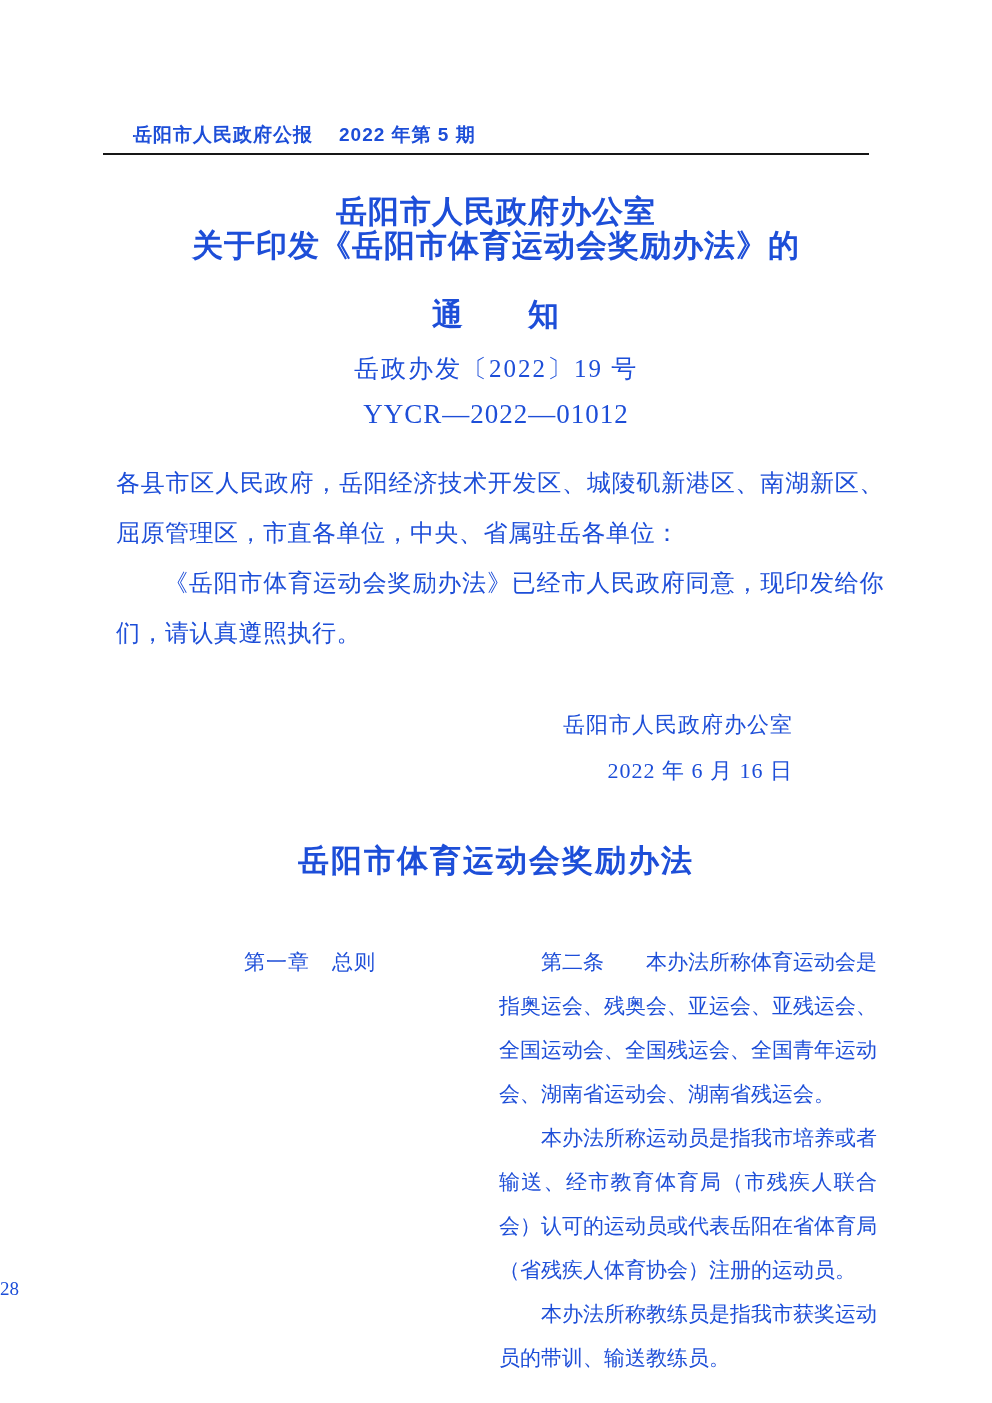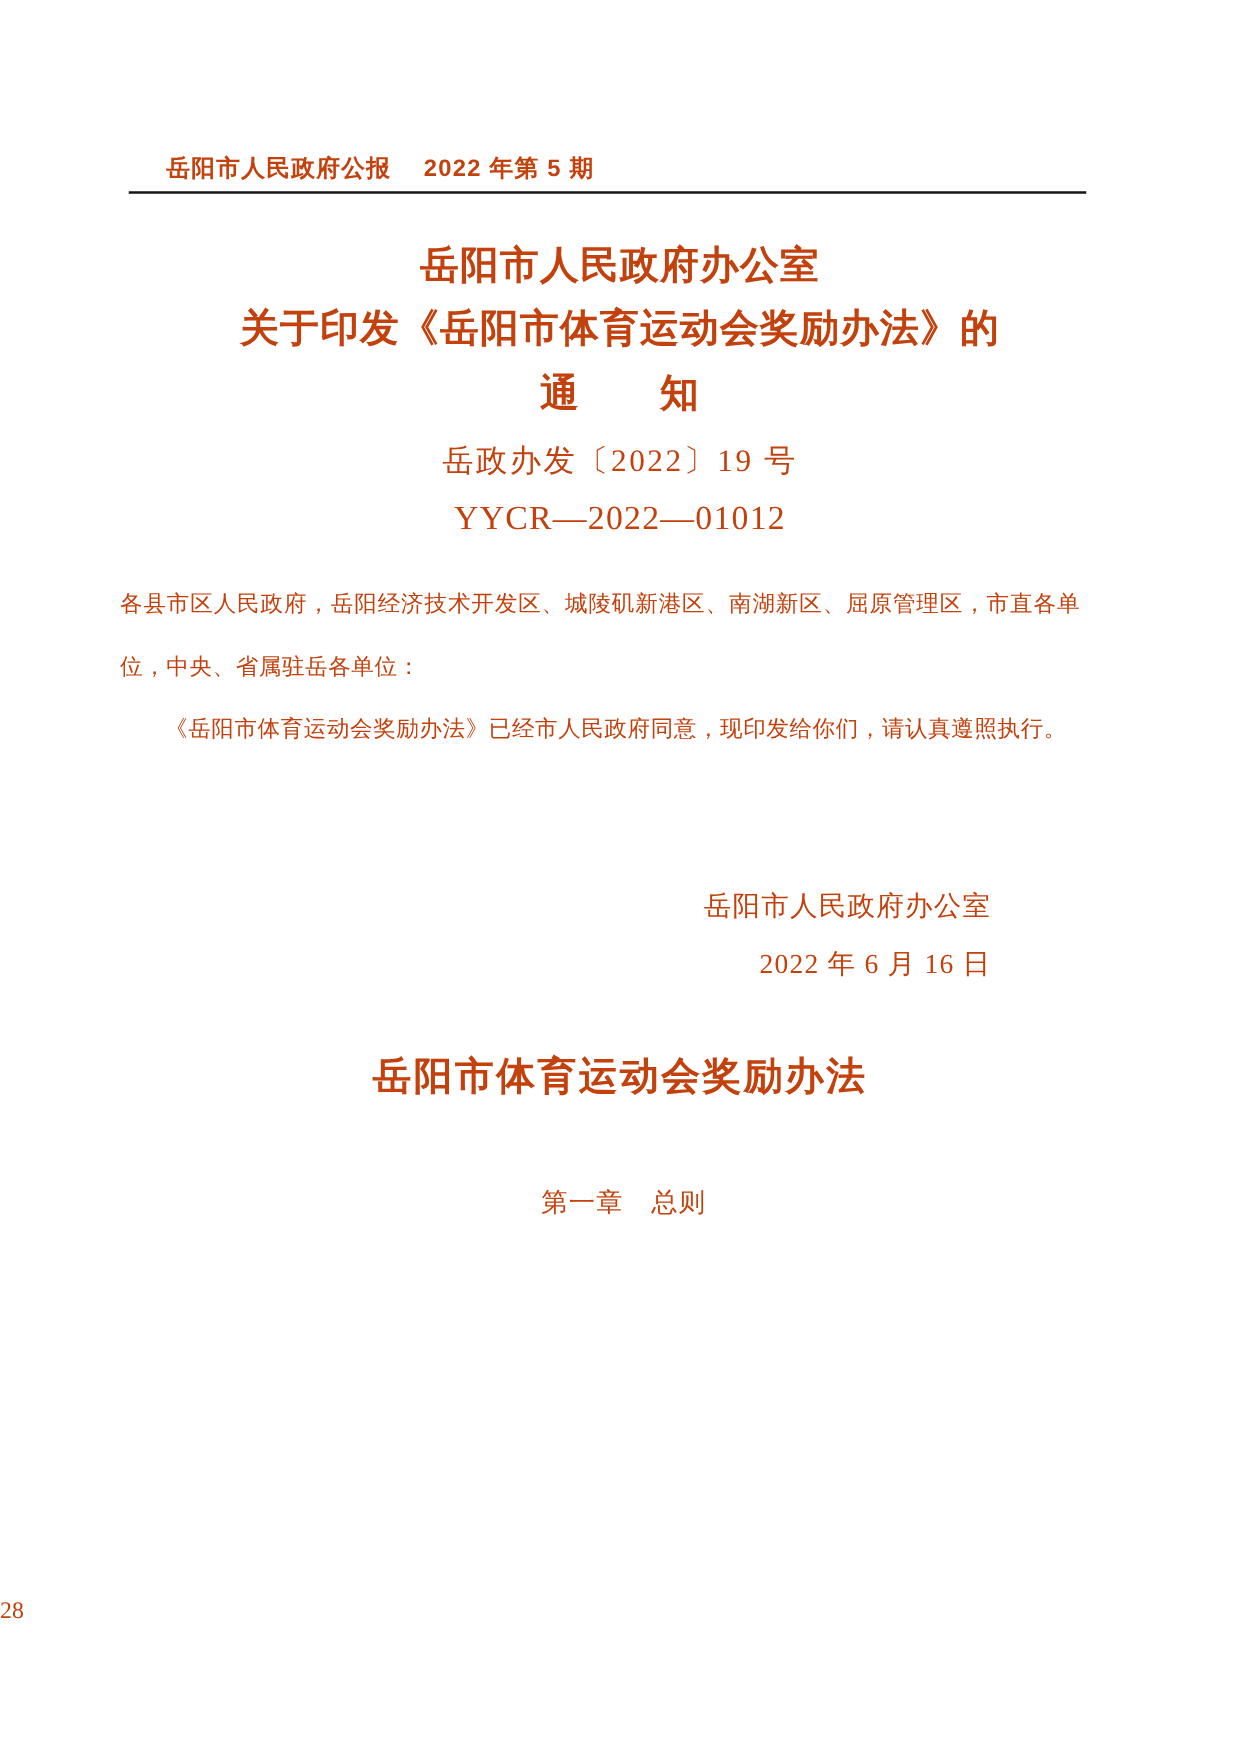--- a/index.html
+++ b/index.html
@@ -1,21 +1,21 @@
 <!DOCTYPE html>
 <html><head>
 <meta charset="utf-8">
 <style>
   html, body { margin: 0; padding: 0; background: #ffffff; }
   .page {
     position: relative;
     width: 992px;
     height: 1403px;
     background: #ffffff;
-    color: #c2410c;
+    color: #1d4ed8;
     overflow: hidden;
     font-family: "Liberation Serif", "DejaVu Serif", serif;
   }
 
   
   .gazette-header {
     position: absolute;
     top: 122px;
     left: 133px;
     font-family: "Liberation Sans", "DejaVu Sans", sans-serif;
@@ -30,32 +30,32 @@
     top: 153px;
     left: 103px;
     width: 766px;
     border-top: 2.5px solid #161616;
   }
 
   
   .center-line { position: absolute; left: 0; width: 100%; text-align: center; white-space: nowrap; }
   .doc-title { font-size: 31px; font-weight: bold; letter-spacing: 1px; }
   .title-1 { top: 191px; }
-  .title-2 { top: 242px; text-align: center; }
+  .title-2 { top: 225px; text-align: center; }
   .title-3 { top: 294px; }
   .doc-number  { top: 352px; font-size: 25px; letter-spacing: 2px; }
   .record-number { top: 399px; font-size: 27px; letter-spacing: 1px; }
 
   
   .notice-body {
     position: absolute;
     top: 458px;
-    left: 96px;
+    left: 116px;
     width: 768px;
-    font-size: 18px;
+    font-size: 24px;
     line-height: 50px;
     text-align: justify;
     letter-spacing: 0.5px;
   }
   .notice-body p { margin: 0; }
   .notice-body p.indent { text-indent: 2em; }
 
   .signature-block {
     position: absolute;
     top: 702px;
@@ -130,17 +130,22 @@
     <div>岳阳市人民政府办公室</div>
     <div>2022 年 6 月 16 日</div>
   </div>
 
   <div class="center-line reg-title">岳阳市体育运动会奖励办法</div>
 
   <div class="columns">
     <div class="col">
       <div class="chapter-heading">第一章　总则</div>
     </div>
+    <div class="col">
+      <p>第二条　　本办法所称体育运动会是指奥运会、残奥会、亚运会、亚残运会、全国运动会、全国残运会、全国青年运动会、湖南省运动会、湖南省残运会。</p>
+      <p>本办法所称运动员是指我市培养或者输送、经市教育体育局（市残疾人联合会）认可的运动员或代表岳阳在省体育局（省残疾人体育协会）注册的运动员。</p>
+      <p>本办法所称教练员是指我市获奖运动员的带训、输送教练员。</p>
+    </div>
   </div>
 
   <div class="page-number">28</div>
 
 </div>
 
 </body></html>

